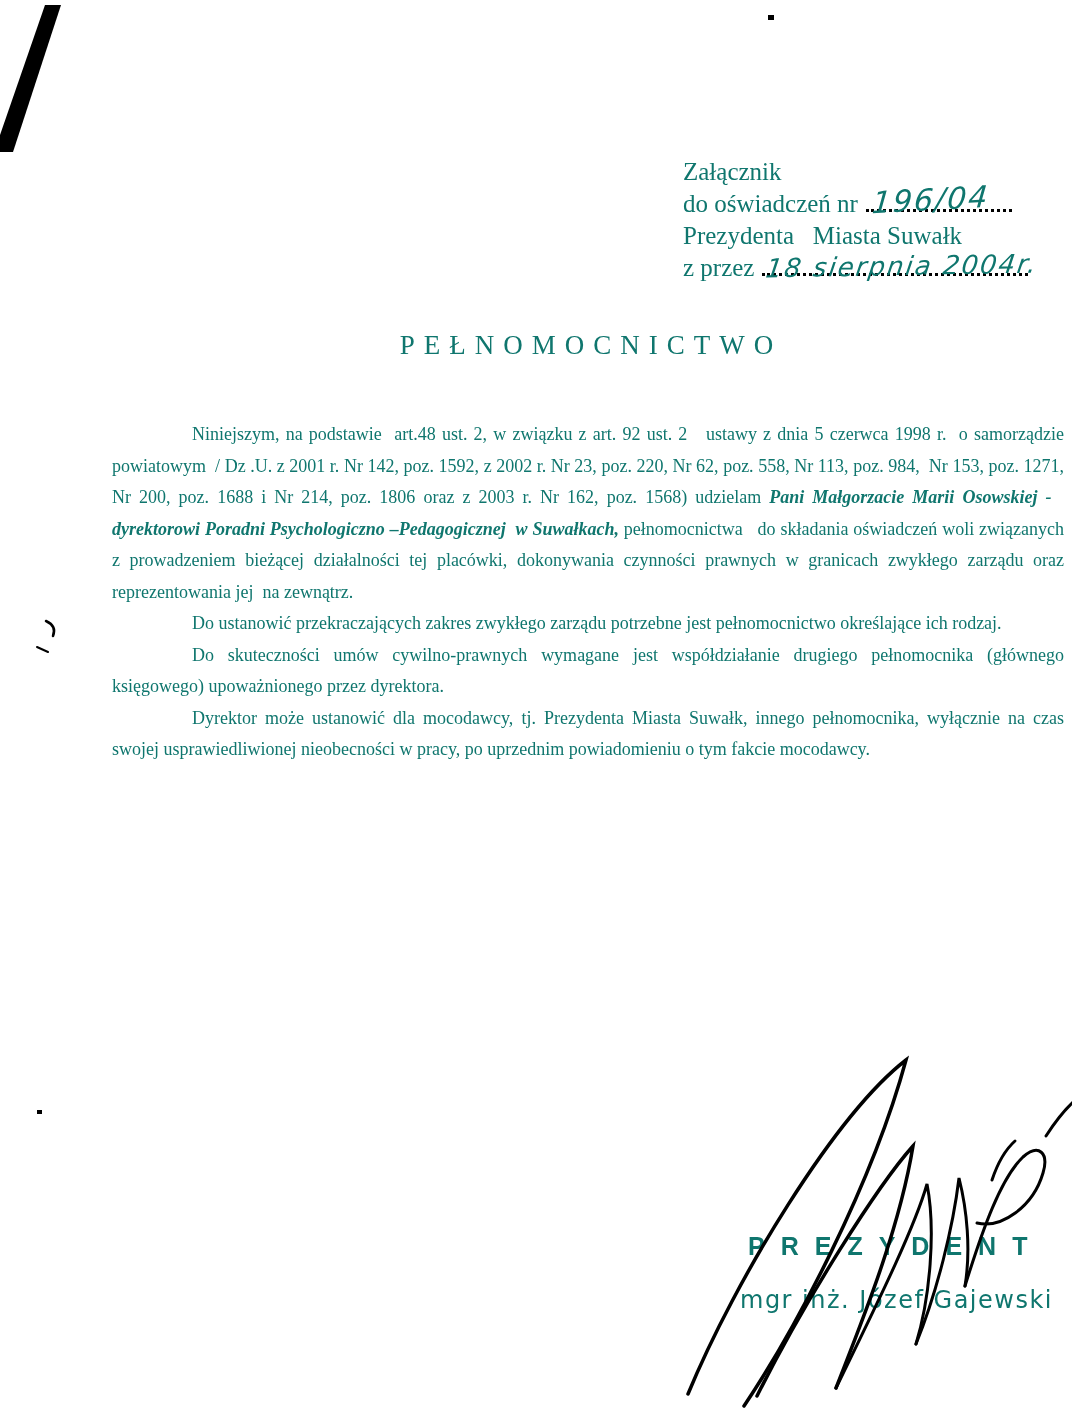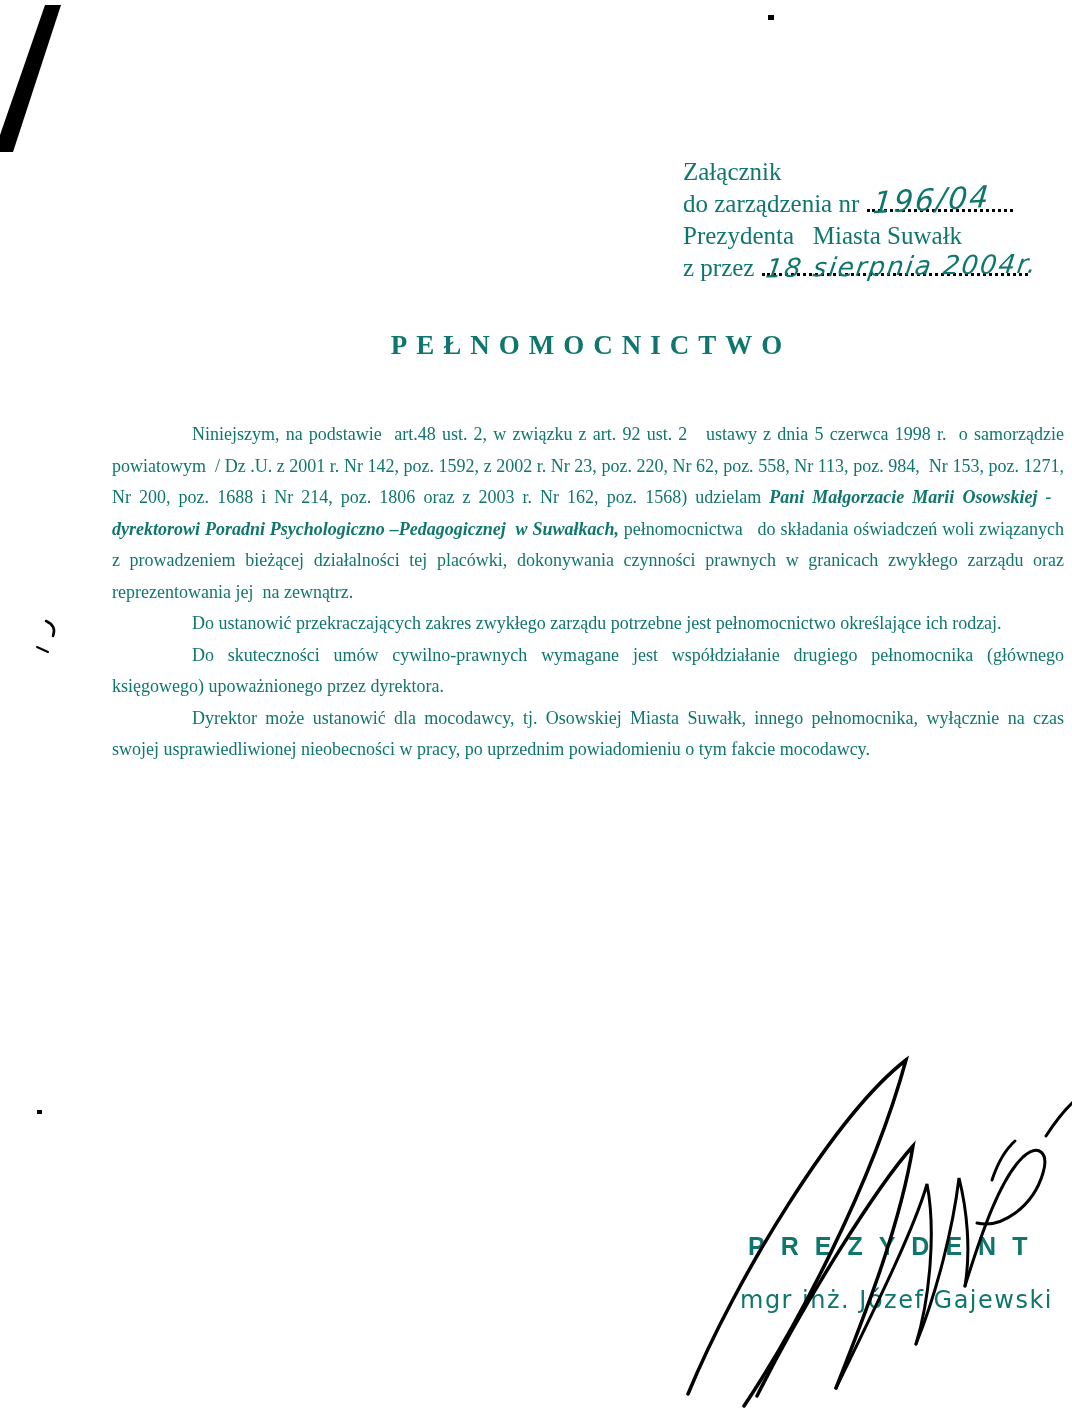--- a/index.html
+++ b/index.html
@@ -40,21 +40,21 @@
   }
   .hw-date{
     left:4px;bottom:-9px;
     font-size:26px;
     transform:rotate(-1deg) skewX(-9deg);
   }
   
   .doc-title{
     position:absolute;left:112px;top:330px;width:950px;
     margin:0;text-align:center;
-    font-size:27px;font-weight:bold;
+    font-size:27px;font-weight:normal;
     letter-spacing:9px;
     transform:translateX(4px);
   }
   
   .body-text{
     position:absolute;left:112px;top:419px;width:952px;
     font-size:18px;line-height:31.5px;
     text-align:justify;
   }
   .body-text p{margin:0;text-indent:80px;}
@@ -78,35 +78,35 @@
   }
 </style>
 </head>
 <body>
 
 <div class="page">
 
   <div class="annex">
     <div class="annex-line">Załącznik</div>
     <div class="annex-line">
-      <span>do zarządzenia nr</span><span class="dotted dotted-order"><span class="handwriting hw-order">196/04</span></span>
+      <span>do oświadczeń nr</span><span class="dotted dotted-order"><span class="handwriting hw-order">196/04</span></span>
     </div>
     <div class="annex-line">Prezydenta&nbsp;&nbsp; Miasta Suwałk</div>
     <div class="annex-line">
       <span>z przez</span><span class="dotted dotted-date"><span class="handwriting hw-date">18 sierpnia 2004r.</span></span>
     </div>
   </div>
 
   <h1 class="doc-title">PEŁNOMOCNICTWO</h1>
 
   <div class="body-text">
     <p><span>Niniejszym, na podstawie&nbsp; art.48 ust. 2, w związku z art. 92 ust. 2&nbsp;&nbsp; ustawy z dnia 5 czerwca 1998 r.&nbsp; o samorządzie powiatowym&nbsp; / Dz .U. z 2001 r. Nr 142, poz. 1592, z 2002 r. Nr 23, poz. 220, Nr 62, poz. 558, Nr 113, poz. 984,&nbsp; Nr 153, poz. 1271, Nr 200, poz. 1688 i Nr 214, poz. 1806 oraz z 2003 r. Nr 162, poz. 1568) udzielam </span><span class="emphasis">Pani Małgorzacie Marii Osowskiej -&nbsp;&nbsp; dyrektorowi Poradni Psychologiczno –Pedagogicznej&nbsp; w Suwałkach,</span><span> pełnomocnictwa&nbsp;&nbsp; do składania oświadczeń woli związanych z prowadzeniem bieżącej działalności tej placówki, dokonywania czynności prawnych w granicach zwykłego zarządu oraz reprezentowania jej&nbsp; na zewnątrz.</span></p>
     <p>Do ustanowić przekraczających zakres zwykłego zarządu potrzebne jest pełnomocnictwo określające ich rodzaj.</p>
     <p>Do skuteczności umów cywilno-prawnych wymagane jest współdziałanie drugiego pełnomocnika (głównego księgowego) upoważnionego przez dyrektora.</p>
-    <p>Dyrektor może ustanowić dla mocodawcy, tj. Osowskiej Miasta Suwałk, innego pełnomocnika, wyłącznie na czas swojej usprawiedliwionej nieobecności w pracy, po uprzednim powiadomieniu o tym fakcie mocodawcy.</p>
+    <p>Dyrektor może ustanowić dla mocodawcy, tj. Prezydenta Miasta Suwałk, innego pełnomocnika, wyłącznie na czas swojej usprawiedliwionej nieobecności w pracy, po uprzednim powiadomieniu o tym fakcie mocodawcy.</p>
   </div>
 
   <div class="sig-role">PREZYDENT</div>
   <div class="sig-name">mgr inż. Józef Gajewski</div>
 
   <svg class="overlay" viewBox="0 0 1072 1415" xmlns="http://www.w3.org/2000/svg">
 
     <polygon points="45,5 61,5 13,152 0,152 0,135" fill="#000"></polygon>
 
     <rect x="768" y="15" width="6" height="5" fill="#000"></rect>

